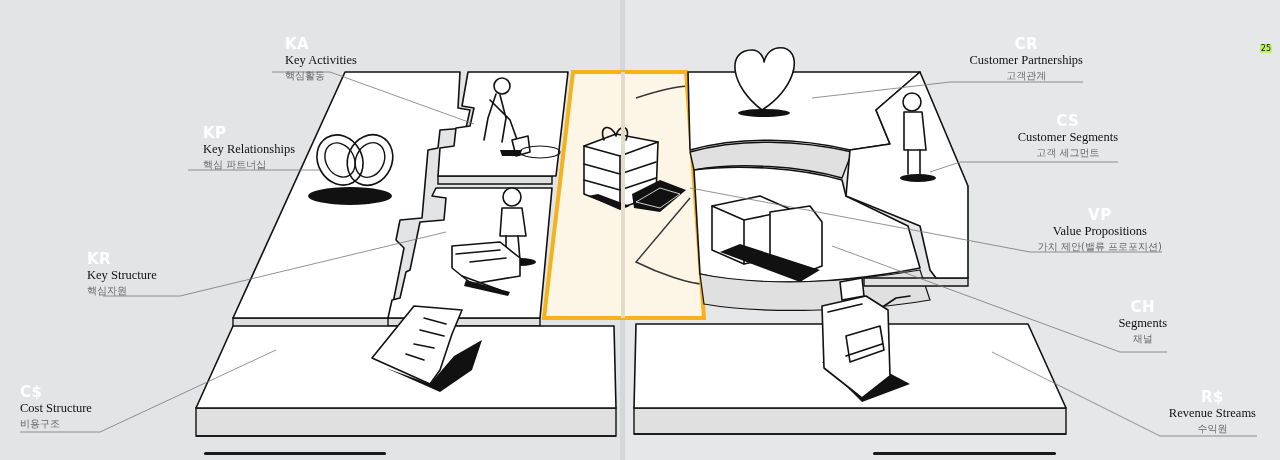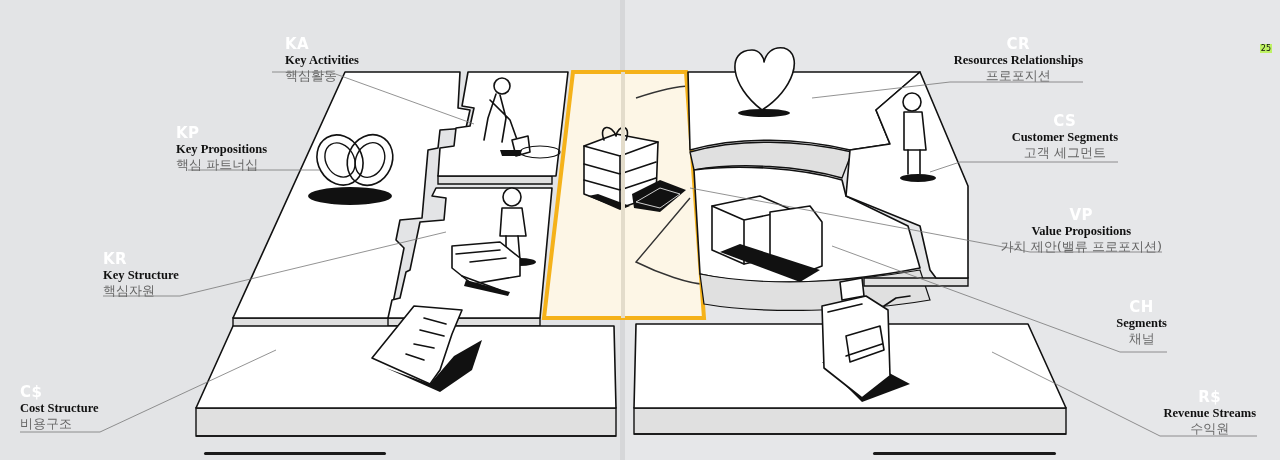--- a/index.html
+++ b/index.html
@@ -2,22 +2,22 @@
 <html><head>
 <meta charset="utf-8">
 <style>
   html, body { margin:0; padding:0; }
   body { width:1280px; height:460px; overflow:hidden; background:#e4e5e7; position:relative; font-family:"Liberation Serif", serif; }
   .page-left { position:absolute; left:0; top:0; width:622px; height:460px; background:#e3e4e6; }
   .page-right { position:absolute; left:622px; top:0; width:658px; height:460px; background:#e6e7e9; }
   .spine { position:absolute; left:620px; top:0; width:5px; height:460px; background:#d6d7d9; }
   .label { position:absolute; }
   .label .code { font-family:"DejaVu Sans", sans-serif; font-weight:bold; color:#ffffff; font-size:15px; line-height:16px; letter-spacing:0.5px; }
-  .label .en { font-family:"Liberation Serif", serif; font-weight:bold; color:#111; font-size:12.5px; line-height:15px; margin-top:1px; white-space:nowrap; }
-  .label .ko { font-family:"DejaVu Sans", sans-serif; color:#666; font-size:13px; line-height:10px; margin-top:3px; white-space:nowrap; }
+  .label .en { font-family:"Liberation Serif", serif; font-weight:normal; color:#111; font-size:12.5px; line-height:15px; margin-top:1px; white-space:nowrap; }
+  .label .ko { font-family:"DejaVu Sans", sans-serif; color:#666; font-size:10px; line-height:10px; margin-top:3px; white-space:nowrap; }
   .label.right { text-align:center; }
   .page-num { position:absolute; right:8px; top:44px; font-family:"DejaVu Sans", sans-serif; font-size:8px; color:#111; background:#bef264; padding:0 1px; }
   svg.canvas { position:absolute; left:0; top:0; }
   .scroll-bar { position:absolute; height:3px; background:#1a1a1a; border-radius:2px; }
 </style>
 </head>
 <body>
 
 <div class="page-left"></div>
 <div class="page-right"></div>
@@ -152,42 +152,42 @@
     <polyline class="thin" points="1257,436 1160,436 992,352"></polyline>
   </g>
 </svg>
 
 <div class="label" style="left:238px; top:36px;margin-left:47px;">
   <div class="code">KA</div>
   <div class="en">Key Activities</div>
   <div class="ko">핵심활동</div>
 </div>
 
-<div class="label" style="left:176px; top:125px;">
+<div class="label" style="left:203px; top:125px;">
   <div class="code">KP</div>
-  <div class="en">Key Propositions</div>
+  <div class="en">Key Relationships</div>
   <div class="ko">핵심 파트너십</div>
 </div>
 
-<div class="label" style="left:103px; top:251px;">
+<div class="label" style="left:87px; top:251px;">
   <div class="code">KR</div>
   <div class="en">Key Structure</div>
   <div class="ko">핵심자원</div>
 </div>
 
 <div class="label" style="left:20px; top:384px;">
   <div class="code">C$</div>
   <div class="en">Cost Structure</div>
   <div class="ko">비용구조</div>
 </div>
 
 <div class="label right" style="right:197px; top:36px;">
   <div class="code">CR</div>
-  <div class="en">Resources Relationships</div>
-  <div class="ko">프로포지션</div>
+  <div class="en">Customer Partnerships</div>
+  <div class="ko">고객관계</div>
 </div>
 
 <div class="label right" style="right:162px; top:113px;">
   <div class="code">CS</div>
   <div class="en">Customer Segments</div>
   <div class="ko">고객 세그먼트</div>
 </div>
 
 <div class="label right" style="right:118px; top:207px;">
   <div class="code">VP</div>

